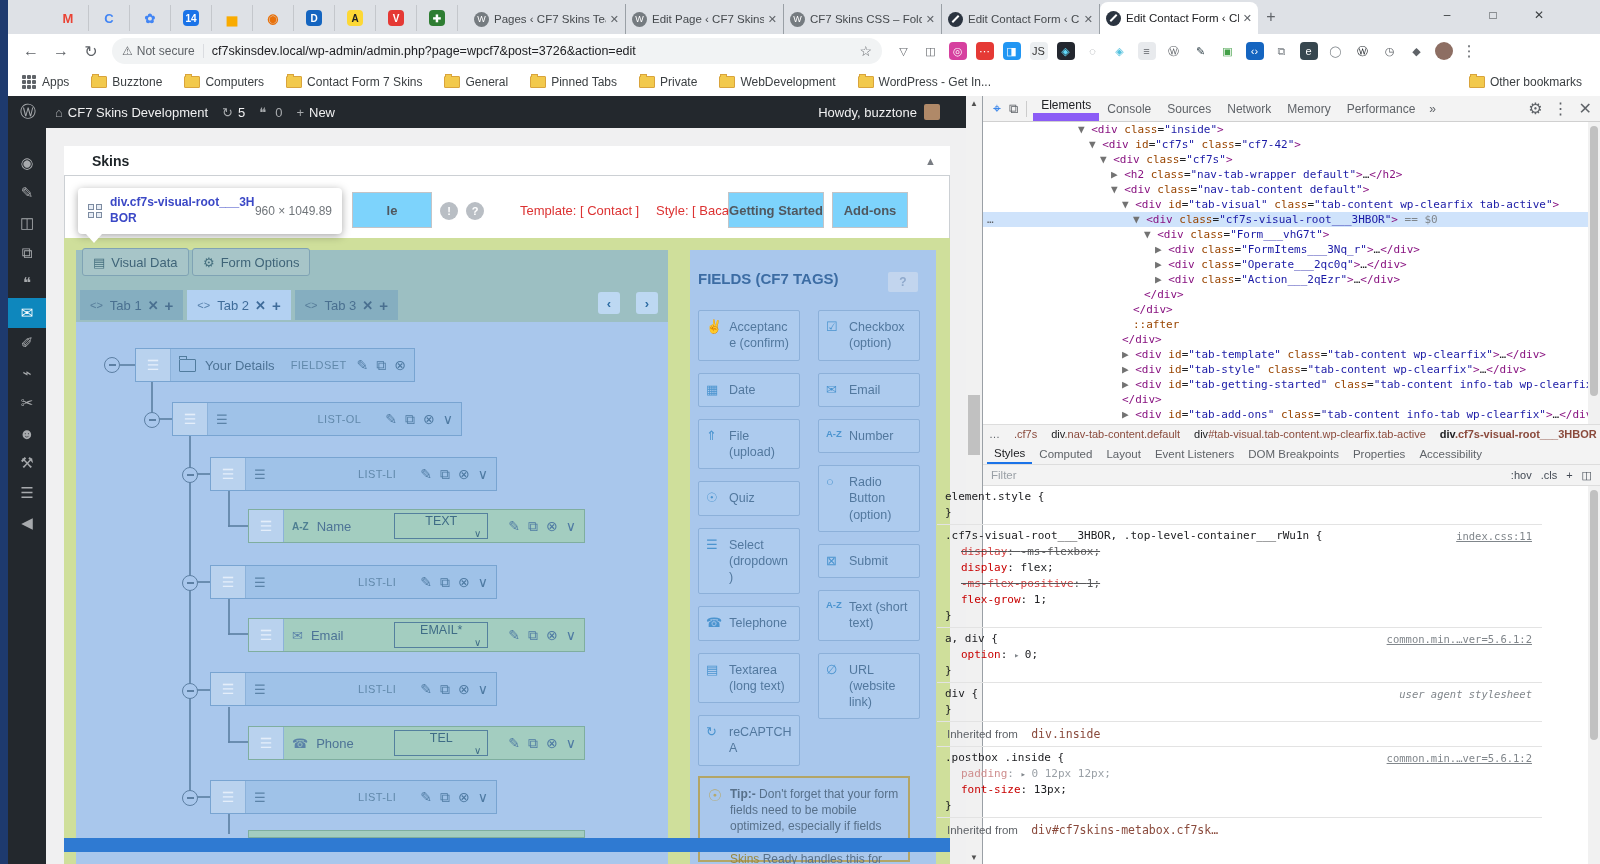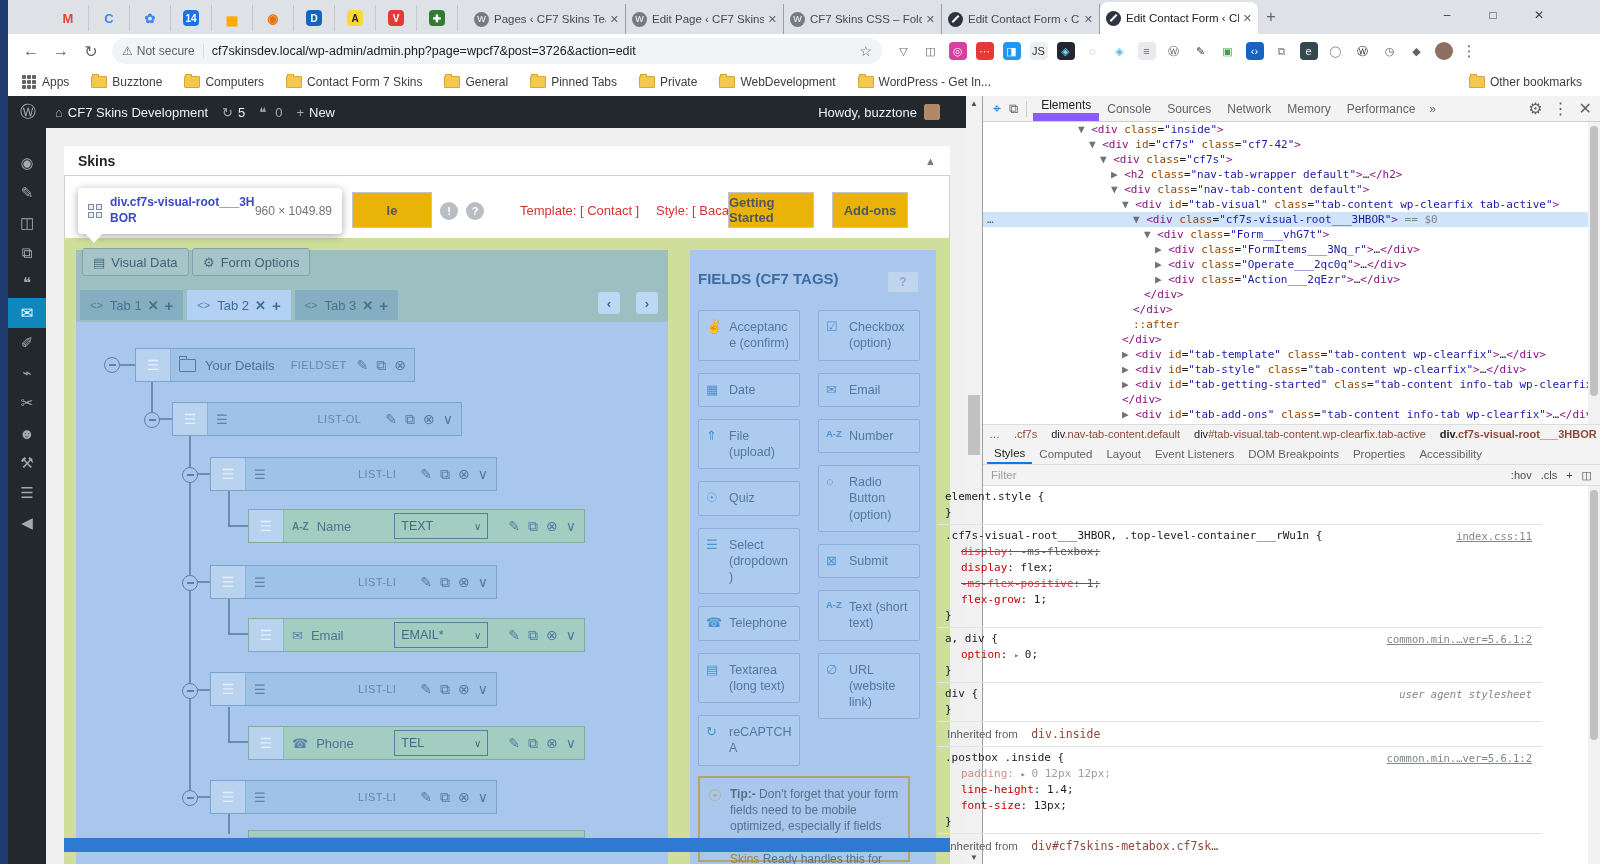--- a/index.html
+++ b/index.html
@@ -50,24 +50,24 @@
   .ab-muted{color:#a7aaad;margin-left:4px;}
   #ab-right{position:absolute;right:26px;display:flex;align-items:center;}
   #ab-avatar{width:16px;height:16px;background:#b08968;border-radius:2px;margin-left:7px;}
   #wp-sidebar{left:8px;top:128px;width:38px;height:736px;background:#23282d;}
   .sbi{width:38px;height:30px;display:flex;align-items:center;justify-content:center;color:#a7aaad;font-size:15px;}
   .sbi.active{background:#0e87bd;color:#fff;}
   #content-bg{left:46px;top:128px;width:920px;height:736px;background:#f0f0f1;}
   
   #metabox{left:64px;top:146px;width:886px;height:718px;background:#fff;border:1px solid #ccd0d4;box-sizing:border-box;}
   #mb-head{left:64px;top:146px;width:886px;height:30px;background:#fff;border-bottom:1px solid #ccd0d4;box-sizing:border-box;display:flex;align-items:center;}
-  #mb-title{font-size:14px;font-weight:bold;color:#1d2327;margin-left:14px;}
+  #mb-title{font-size:14px;font-weight:bold;color:#1d2327;margin-left:28px;}
   #mb-toggle{position:absolute;right:14px;color:#787c82;font-size:11px;}
   
-  .graytab{background:#eab308;border:1px solid #c3c4c7;color:#50575e;font-weight:bold;font-size:13px;display:flex;align-items:center;justify-content:center;box-sizing:border-box;}
+  .graytab{background:#7dd3fc;border:1px solid #c3c4c7;color:#50575e;font-weight:bold;font-size:13px;display:flex;align-items:center;justify-content:center;box-sizing:border-box;}
   .badge-circ{width:18px;height:18px;border-radius:50%;background:#b9bec4;color:#fff;font-size:11px;font-weight:bold;display:flex;align-items:center;justify-content:center;}
   .rednote{color:#dc3232;font-size:13px;white-space:nowrap;}
   
   #tooltip{left:78px;top:188px;width:264px;height:46px;background:#fff;border-radius:4px;box-shadow:0 2px 8px rgba(0,0,0,.35);z-index:60;display:flex;align-items:center;padding:0 10px;box-sizing:border-box;}
   #tt-badge{width:14px;height:14px;display:grid;grid-template-columns:6px 6px;grid-gap:2px;margin-right:8px;flex:0 0 14px;}
   #tt-badge i{height:6px;background:#8action;border:1px solid #7c8ba1;box-sizing:border-box;background:#e8edf5;}
   #tt-sel{width:168px;color:#3b48c6;font-weight:bold;font-size:12px;line-height:1.3;word-break:break-all;}
   #tt-dims{color:#70757a;font-size:12px;margin-left:auto;white-space:nowrap;}
   #tt-arrow{position:absolute;left:86px;top:234px;width:0;height:0;border-left:8px solid transparent;border-right:8px solid transparent;border-top:9px solid #fff;z-index:60;}
   
@@ -90,21 +90,21 @@
   .etab .plus{font-weight:bold;font-size:15px;}
   .navsq{width:22px;height:22px;background:#bdd8f2;border-radius:3px;color:#2e6da4;font-weight:bold;display:flex;align-items:center;justify-content:center;font-size:13px;}
   
   .trow{position:absolute;display:flex;align-items:stretch;border:1px solid #78a4d1;background:#9fc2e8;box-sizing:border-box;height:34px;z-index:10;}
   .trow.green{background:#a3cdc0;border-color:#7fae9f;}
   .thandle{width:34px;background:#b9d2ee;border-right:1px solid #8cb2da;display:flex;align-items:center;justify-content:center;color:#e4eefa;font-size:14px;flex:0 0 34px;}
   .tbody{flex:1;display:flex;align-items:center;padding:0 8px;color:#4d7396;font-size:13px;}
   .ticon{margin-right:8px;color:#5b83a8;font-size:13px;}
   .ttag{color:#6189ab;font-size:11px;letter-spacing:.4px;margin-left:auto;margin-right:10px;}
   .tact{display:flex;align-items:center;gap:8px;color:#4f7ba3;font-size:14px;}
-  .tsel{width:94px;height:26px;border:1px solid #54809e;display:flex;align-items:center;padding:0 6px;box-sizing:border-box;color:#3f6c86;font-size:12.5px;margin-right:10px;}
+  .tsel{width:94px;height:26px;border:1px solid #54809e;display:flex;align-items:center;padding:0 6px;box-sizing:border-box;color:#3f6c86;font-size:12.5px;margin-right:10px;flex-direction:column;}
   .tsel .car{margin-left:auto;font-size:10px;}
   .azic{font-size:10px;font-weight:bold;color:#4e7f92;margin-right:8px;letter-spacing:0;}
   .folderic{width:15px;height:11px;border:1.5px solid #517c9e;border-radius:1px;position:relative;margin-right:9px;}
   .folderic::before{content:"";position:absolute;top:-4px;left:-1px;width:6px;height:2px;border:1.5px solid #517c9e;border-bottom:none;}
   .conn{position:absolute;background:#5f82a6;opacity:.85;z-index:5;}
   .circ{position:absolute;width:14px;height:14px;border:1.5px solid #5c7fa3;border-radius:50%;background:#a9c7ec;z-index:6;}
   .circ::after{content:"";display:block;width:7px;height:1.5px;background:#5c7fa3;margin:6px auto 0;}
   
   #fields-title{left:698px;top:270px;font-size:15px;font-weight:bold;color:#3c6ca3;}
   #fields-help{left:888px;top:272px;width:30px;height:20px;background:#c2d5ee;color:#8fa9cc;font-weight:bold;font-size:12px;display:flex;align-items:center;justify-content:center;border-radius:2px;}
@@ -428,21 +428,21 @@
     <span id="mb-toggle">▲</span>
   </div>
 
   <div class="abs graytab" style="left:352px;top:192px;width:80px;height:36px;">
       <span>le</span>
     </div>
   <div class="abs badge-circ" style="left:440px;top:202px;">!</div>
   <div class="abs badge-circ" style="left:466px;top:202px;">?</div>
   <div class="abs rednote" style="left:520px;top:203px;">Template: [ Contact ]</div>
   <div class="abs rednote" style="left:656px;top:203px;">Style: [ Bacall (Pro) ]</div>
-  <div class="abs graytab" style="left:728px;top:192px;width:86px;height:36px;">
+  <div class="abs graytab" style="left:728px;top:192px;width:96px;height:36px;">
       <span>Getting Started</span>
     </div>
   <div class="abs graytab" style="left:832px;top:192px;width:76px;height:36px;">
       <span>Add-ons</span>
     </div>
 
   <div class="abs ov-green" id="ov-top"></div>
   <div class="abs ov-green" id="ov-left"></div>
   <div class="abs" id="teal-band"></div>
   <div class="abs" id="tree-bg"></div>
@@ -817,21 +817,20 @@
         <div class="rsel">}</div>
       </div>
       <div class="rule">
         <div><span class="rsrc ua">user agent stylesheet</span><span class="rsel">div {</span></div>
         <div class="rsel">}</div>
       </div>
       <div class="inhrow"><span>Inherited from </span><span class="node">div.inside</span></div>
       <div class="rule">
         <div><span class="rsrc">common.min.…ver=5.6.1:2</span><span class="rsel">.postbox .inside {</span></div>
         <div class="prop gray"><span class="pn">padding</span><span>: </span><span class="parr">▸ </span><span class="pv">0 12px 12px;</span></div>
-        <div class="prop"><span class="pn">line-height</span><span>: </span><span class="pv">1.4;</span></div>
         <div class="prop"><span class="pn">font-size</span><span>: </span><span class="pv">13px;</span></div>
         <div class="rsel">}</div>
       </div>
       <div class="inhrow"><span>Inherited from </span><span class="node">div#cf7skins-metabox.cf7sk…</span></div>
     </div>
   <div class="abs" id="dt-st-scroll"></div>
   <div class="abs" id="dt-st-thumb"></div>
 </div>
 
 </body></html>

